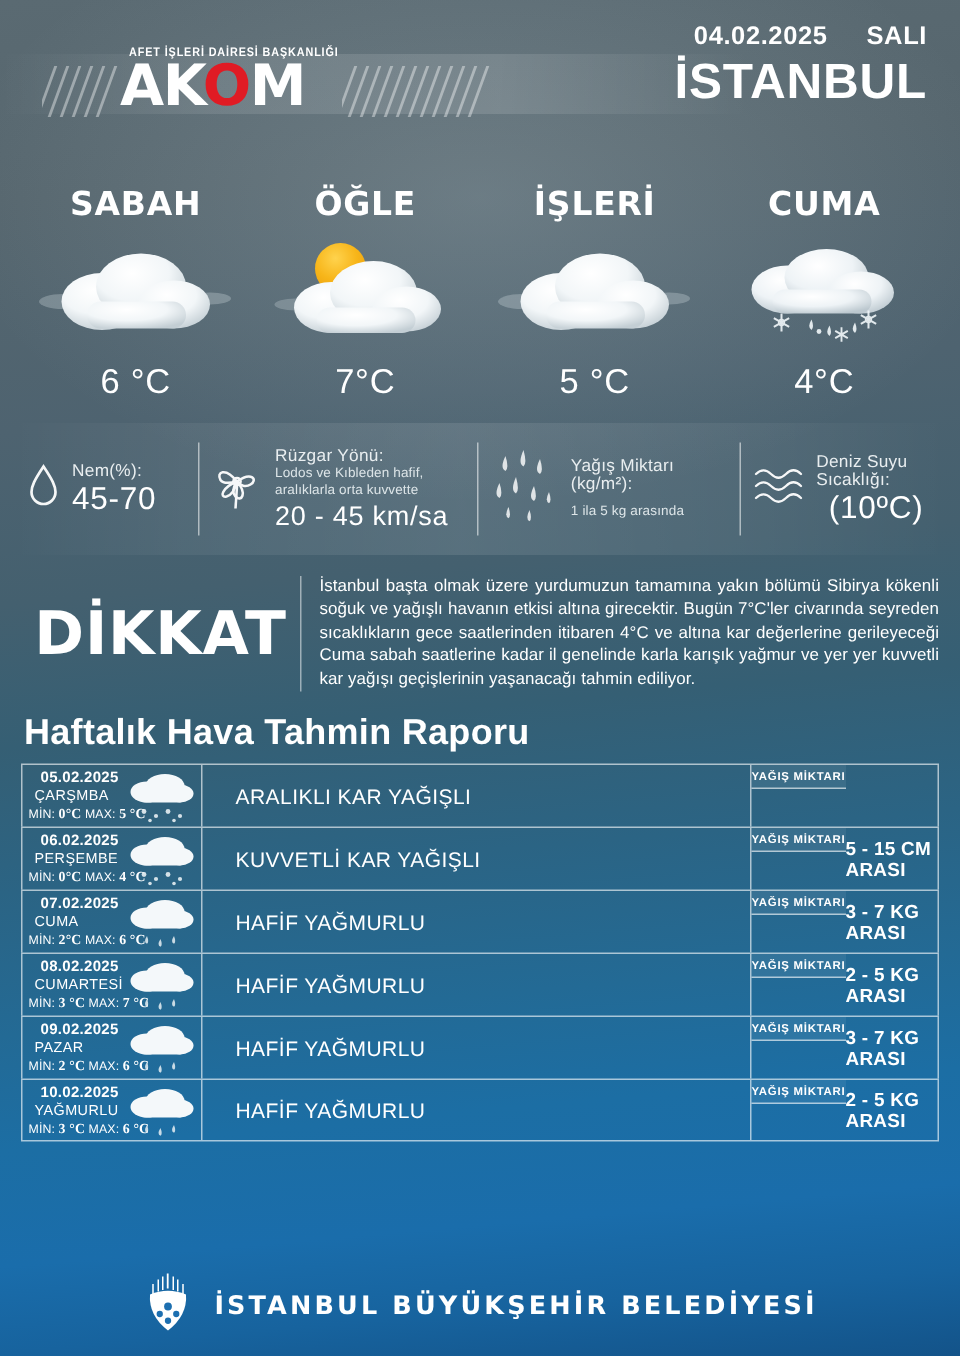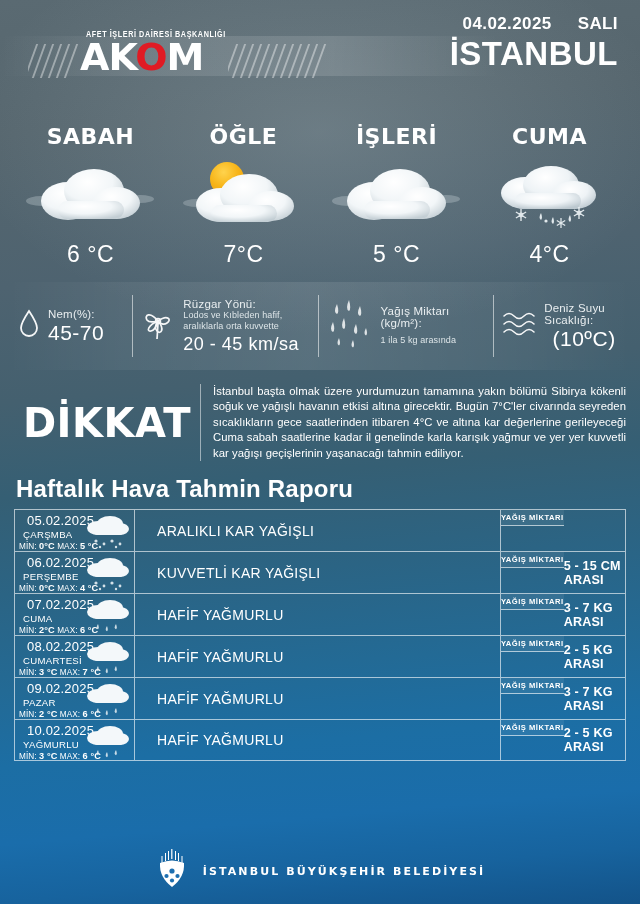--- a/index.html
+++ b/index.html
@@ -126,24 +126,24 @@
     display:flex; align-items:stretch; height:42px;
     border:1px solid rgba(255,255,255,.62);
     border-bottom:none;
   }
   .row:last-child { border-bottom:1px solid rgba(255,255,255,.62); }
   .c-date {
     width:120px; position:relative; padding:3px 2px 0 4px;
     border-right:1px solid rgba(255,255,255,.62);
     color:#fff; overflow:hidden;
   }
-  .cd-date { font-size:13px; font-weight:normal; letter-spacing:.2px; margin-left:8px;}
+  .cd-date { font-size:10px; font-weight:bold; letter-spacing:.2px; margin-left:8px;}
   .cd-day  { font-size:9.6px; letter-spacing:.3px; margin-top:1px; margin-left:4px;}
   .cd-mm   { font-size:8.2px; letter-spacing:.1px; margin-top:1px; }
-  .cd-mm b { font-size:9.2px; }
+  .cd-mm b { font-size:9.2px;font-family:Liberation Serif, serif; }
   .cd-icon { position:absolute; right:2px; top:3px; width:52px; height:38px; }
   .c-desc {
     flex:1; display:flex; align-items:center; padding-left:22px;
     color:#fff; font-size:14px; letter-spacing:.3px;
     border-right:1px solid rgba(255,255,255,.62);
   }
   .c-amt { width:124px; display:flex; }
   .amt-head {
     height:16px; display:flex; align-items:center; justify-content:center;
     color:#fff; font-size:7.6px; font-weight:bold; letter-spacing:.5px;
@@ -154,21 +154,21 @@
     flex:1; display:flex; align-items:center; justify-content:center;
     color:#fff; font-size:12.6px; font-weight:bold; letter-spacing:.2px;
   }
 
   
   .footer {
     position:absolute; left:0; bottom:0; width:640px; height:66px;
     display:flex; align-items:center; justify-content:center; gap:14px;
   }
   .footer-text {
-    color:#fff; font-size:11px; font-weight:bold; letter-spacing:2.1px;
+    color:#fff; font-size:17px; font-weight:bold; letter-spacing:2.1px;
     font-family:"DejaVu Sans", sans-serif;
   }
 </style>
 </head>
 <body>
 
 <div class="page">
 
   <div class="header">
     <div class="header-streak"></div>

